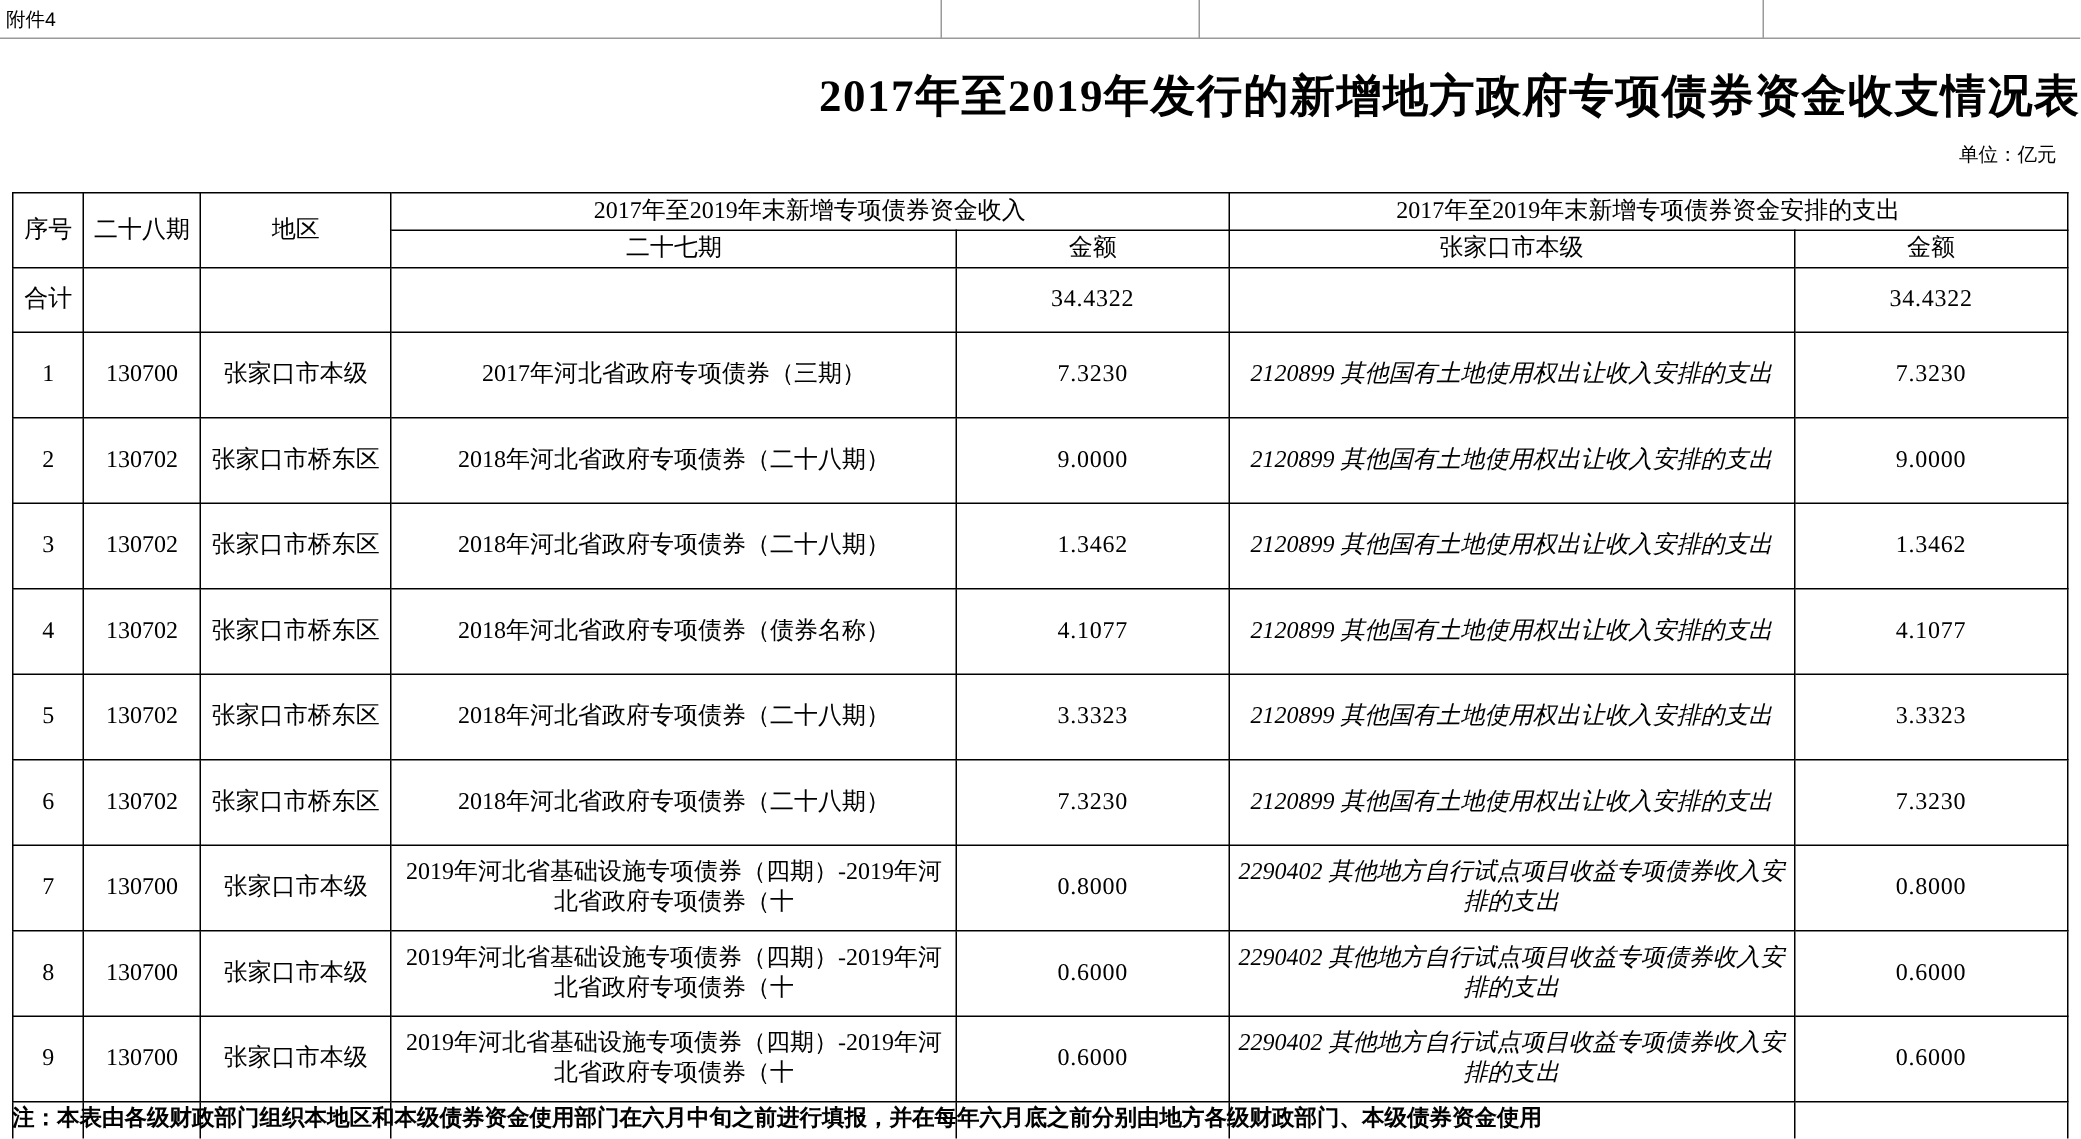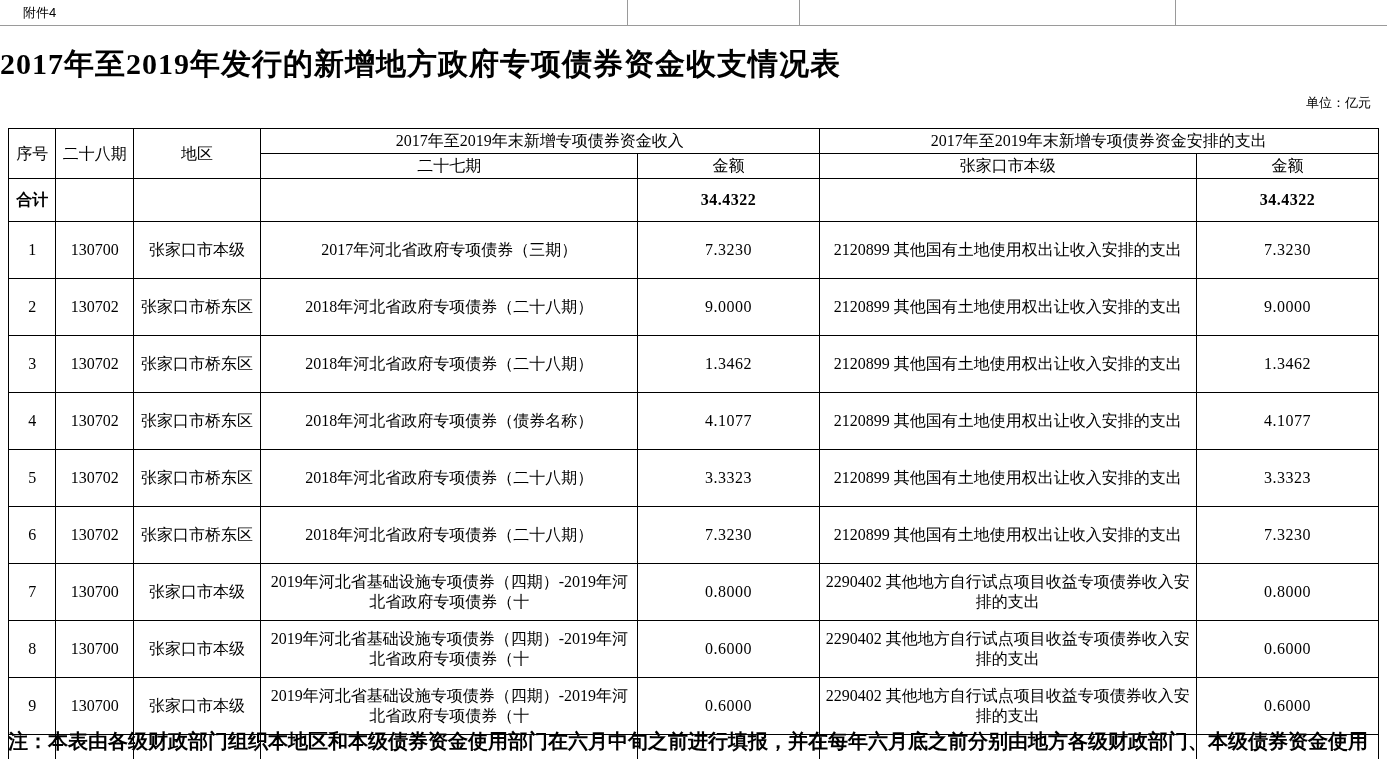--- a/index.html
+++ b/index.html
@@ -14,21 +14,21 @@
     color: #000000;
     overflow: hidden;
   }
   .page {
     position: relative;
     width: 1387px;
     height: 759px;
   }
   .attach-label {
     position: absolute;
-    left: 23px;
+    left: 4px;
     top: 4px;
     font-size: 13px;
     font-family: "Liberation Sans", sans-serif;
   }
   
   .topgrid {
     position: absolute;
     top: 0;
     left: 0;
     width: 1387px;
@@ -47,21 +47,21 @@
     top: 25px;
     width: 1387px;
     height: 1px;
     background: #9a9a9a;
   }
   .title {
     position: absolute;
     top: 44px;
     left: 0;
     width: 1387px;
-    text-align: left;
+    text-align: right;
     font-size: 30px;
     font-weight: bold;
     font-family: "Liberation Serif", serif;
     letter-spacing: 1px;
   }
   .unit {
     position: absolute;
     top: 94px;
     right: 16px;
     font-size: 13px;
@@ -84,54 +84,55 @@
     padding: 2px 3px;
     line-height: 1.25;
   }
   table.main th {
     font-weight: normal;
   }
   .hdr-main {
     font-size: 17px;
   }
   .row-total td {
-    font-weight: bold;
+    font-weight: normal;
     font-size: 17px;
     height: 38px;
     margin-top: 35px;
   }
   .c-seq { width: 44px; }
   .c-code { width: 72px; }
   .c-region { width: 118px; }
   .c-bondname { width: 350px; }
   .c-amount1 { width: 168px; }
   .c-func { width: 350px; }
   .c-amount2 { width: 169px; }
 
   td.bondname {
     font-size: 16.5px;
     line-height: 1.3;
   }
   td.func {
     font-size: 16.5px;
     line-height: 1.3;
     text-align: center;
+    font-style: italic;
   }
   td.num {
     font-family: "Liberation Serif", serif;
     letter-spacing: 0.5px;
   }
   tr.data td { height: 52px; }
   .empty-row td { height: 26px; border-left: 1px solid #000; border-right: 1px solid #000; }
   .note {
     position: absolute;
     left: 8px;
     bottom: 4px;
     width: 1371px;
-    font-size: 20px;
+    font-size: 15px;
     font-weight: bold;
     font-family: "Liberation Sans", sans-serif;
     white-space: nowrap;
     overflow: hidden;
   }
 </style>
 </head>
 <body>
 
 <div class="page">

